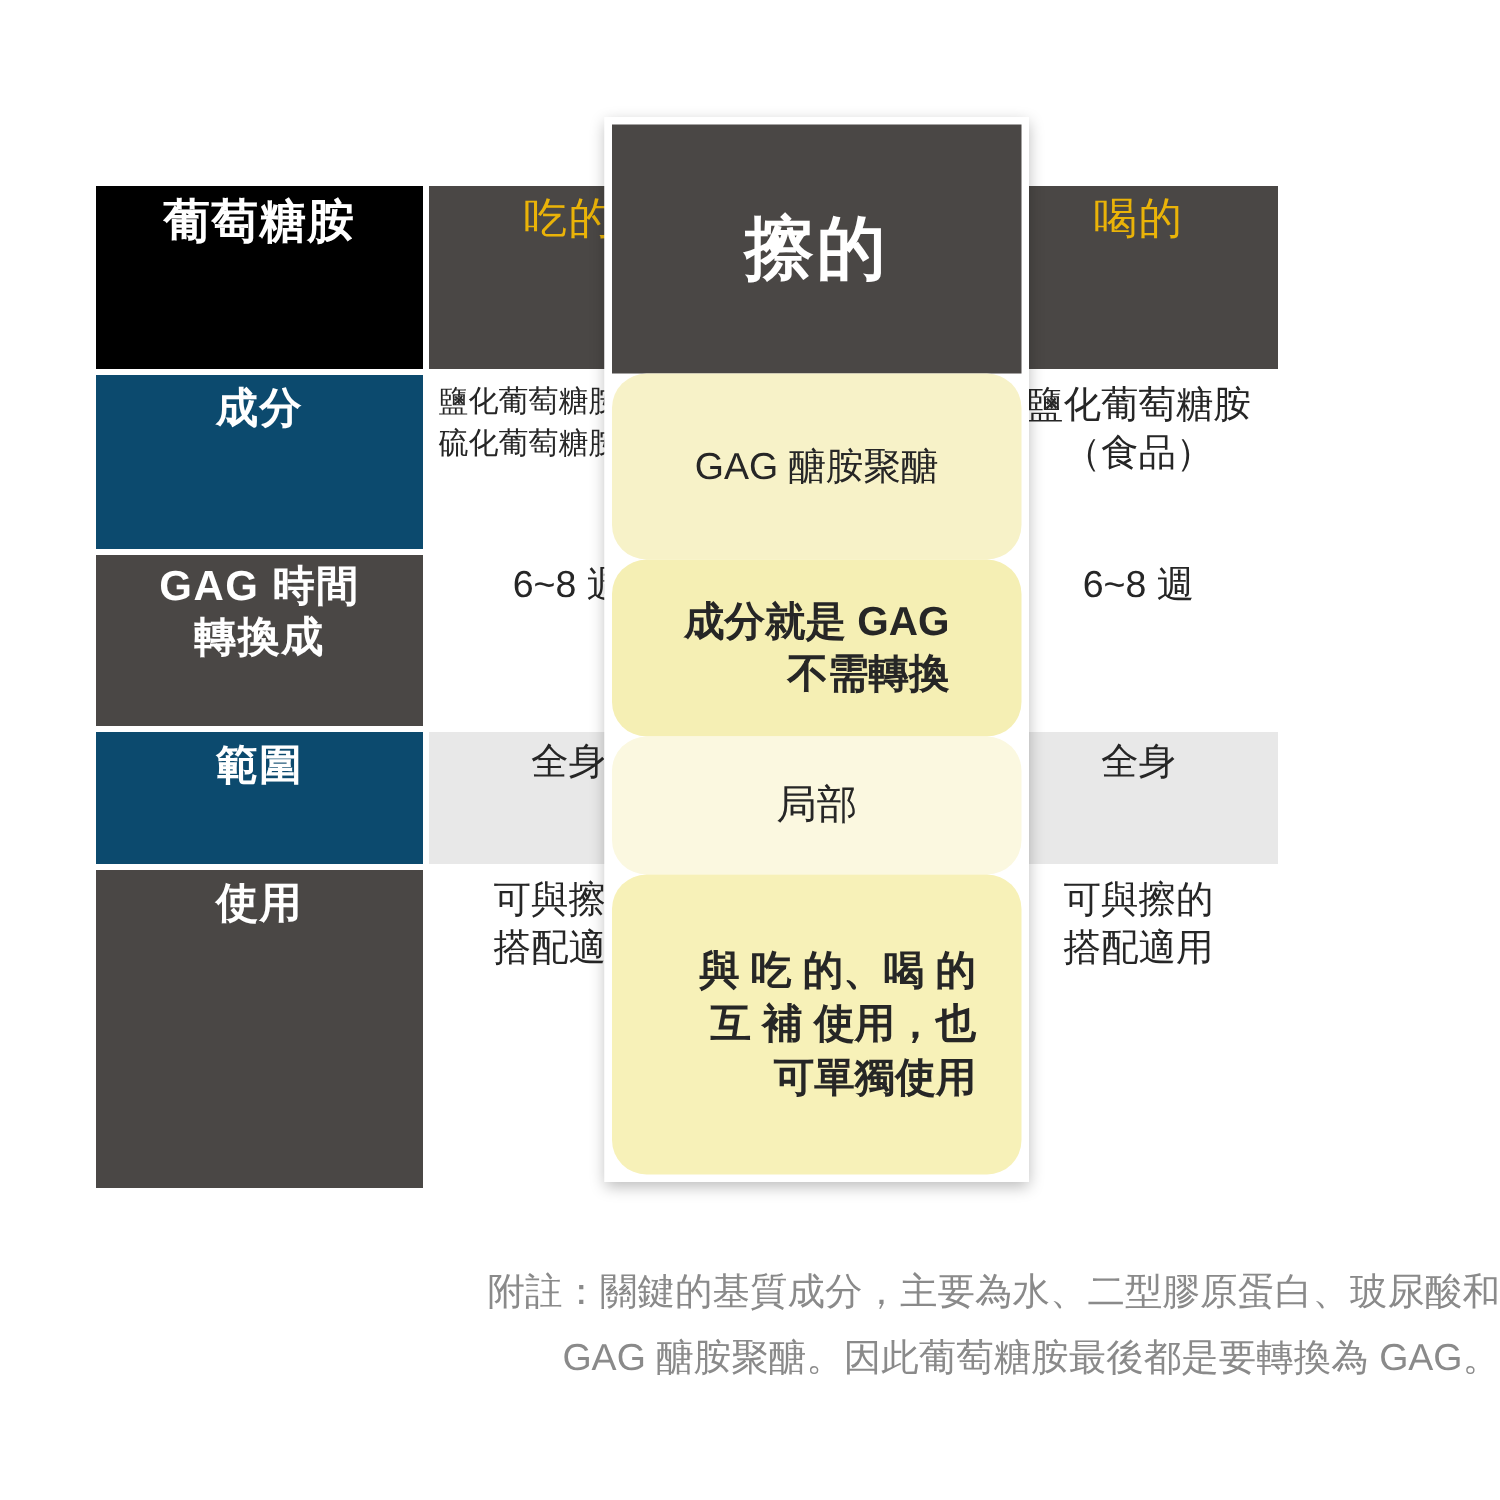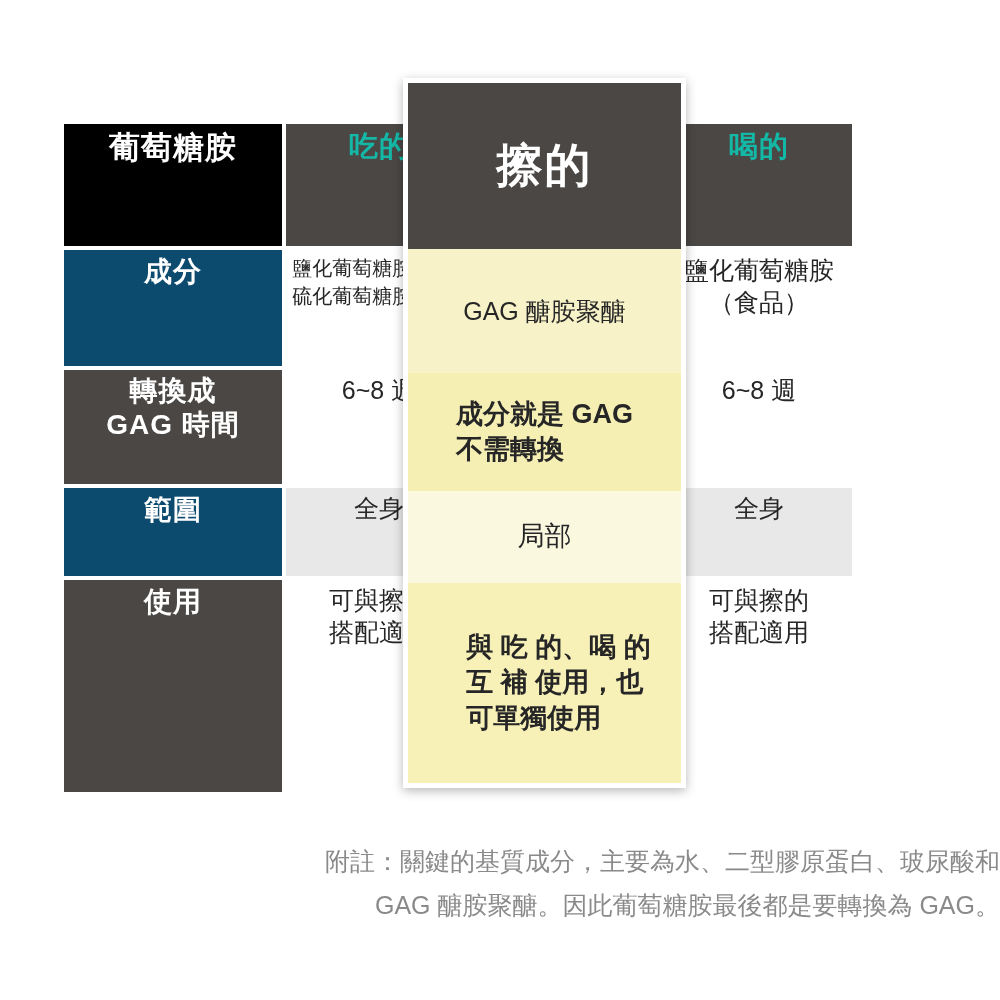--- a/index.html
+++ b/index.html
@@ -55,23 +55,23 @@
   
   .hdr-first {
     background: #000000;
     color: #ffffff;
     font-size: 31px;
     font-weight: bold;
     letter-spacing: 1px;
   }
   .hdr {
     background: #4a4745;
-    color: #14b8a6;
+    color: #eab308;
     font-size: 29px;
-    font-weight: bold;
+    font-weight: normal;
     letter-spacing: 1px;
   }
 
   
   .lbl-a {
     background: #0c4a6e;
     color: #ffffff;
     font-size: 28px;
     font-weight: bold;
     letter-spacing: 1px;
@@ -127,25 +127,26 @@
     align-items: center;
     justify-content: center;
     font-size: 46px;
     font-weight: bold;
     letter-spacing: 2px;
   }
   .hc-row {
     display: flex;
     align-items: center;
     justify-content: center;
-    text-align: left;
+    text-align: right;
     box-sizing: border-box;
     padding: 4px 6px;
     line-height: 1.3;
     color: #262626;
+    border-radius: 23px;
   }
   .hc-r1 {
     height: 124px;
     background: #f7f2c8;
     font-size: 25px;
   }
   .hc-r1 .sub { font-size: 23px; }
   .hc-r2 {
     height: 118px;
     background: #f5efb4;
@@ -210,22 +211,22 @@
       <div class="cell val-light"></div>
       <div class="cell val-light">
         <div>
           <div>鹽化葡萄糖胺</div>
           <div>（食品）</div>
         </div>
       </div>
 
       <div class="cell lbl-b">
         <div class="two-line">
+          <div>GAG 時間</div>
           <div>轉換成</div>
-          <div>GAG 時間</div>
         </div>
       </div>
       <div class="cell val-light">
         <span>6~8 週</span>
       </div>
       <div class="cell val-light"></div>
       <div class="cell val-light">
         <span>6~8 週</span>
       </div>
 

